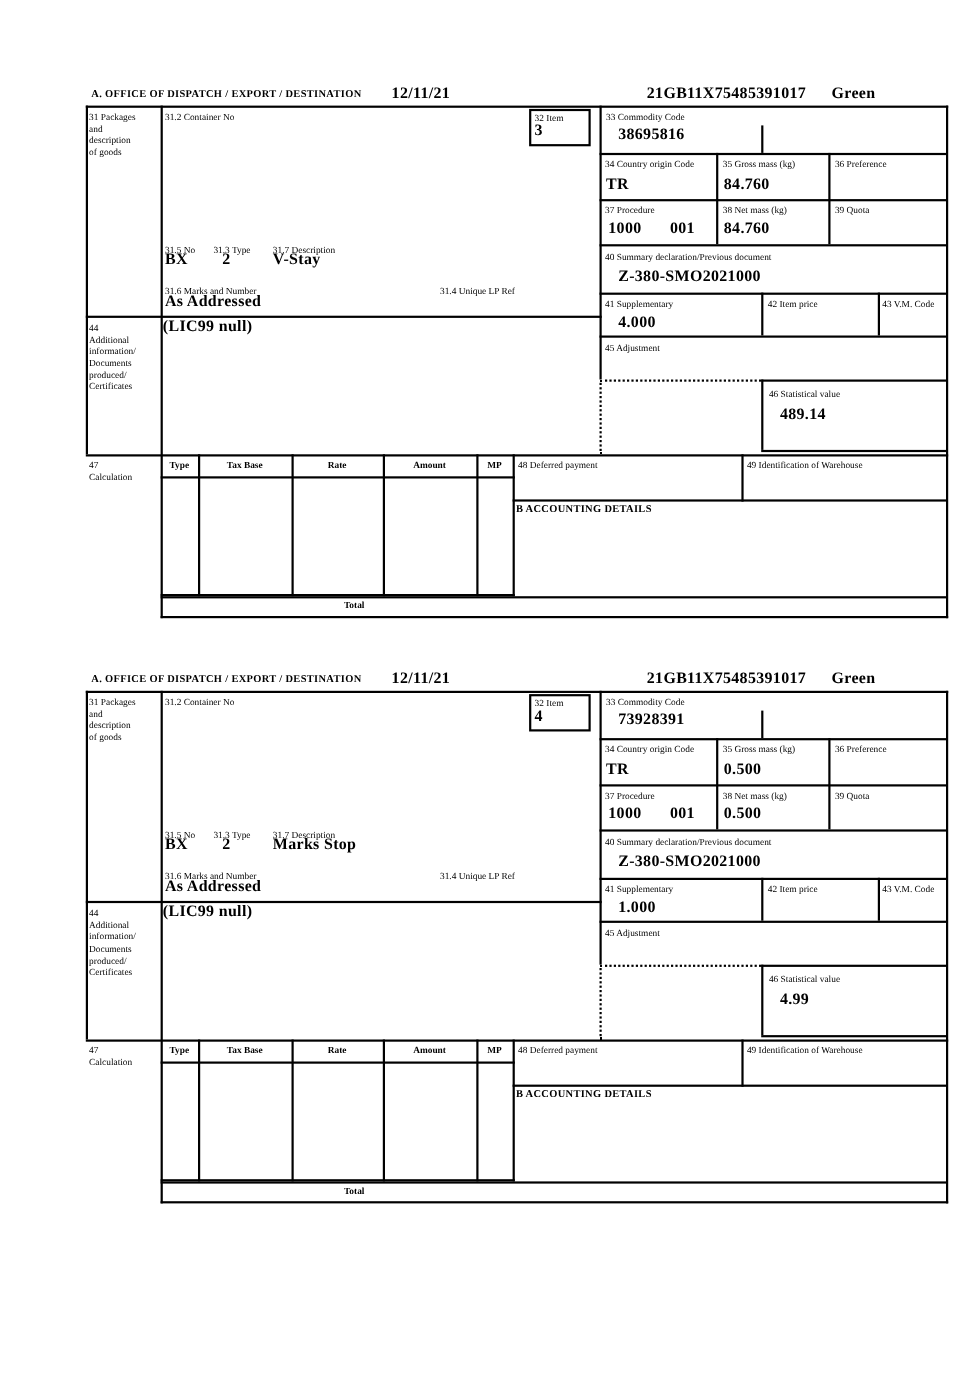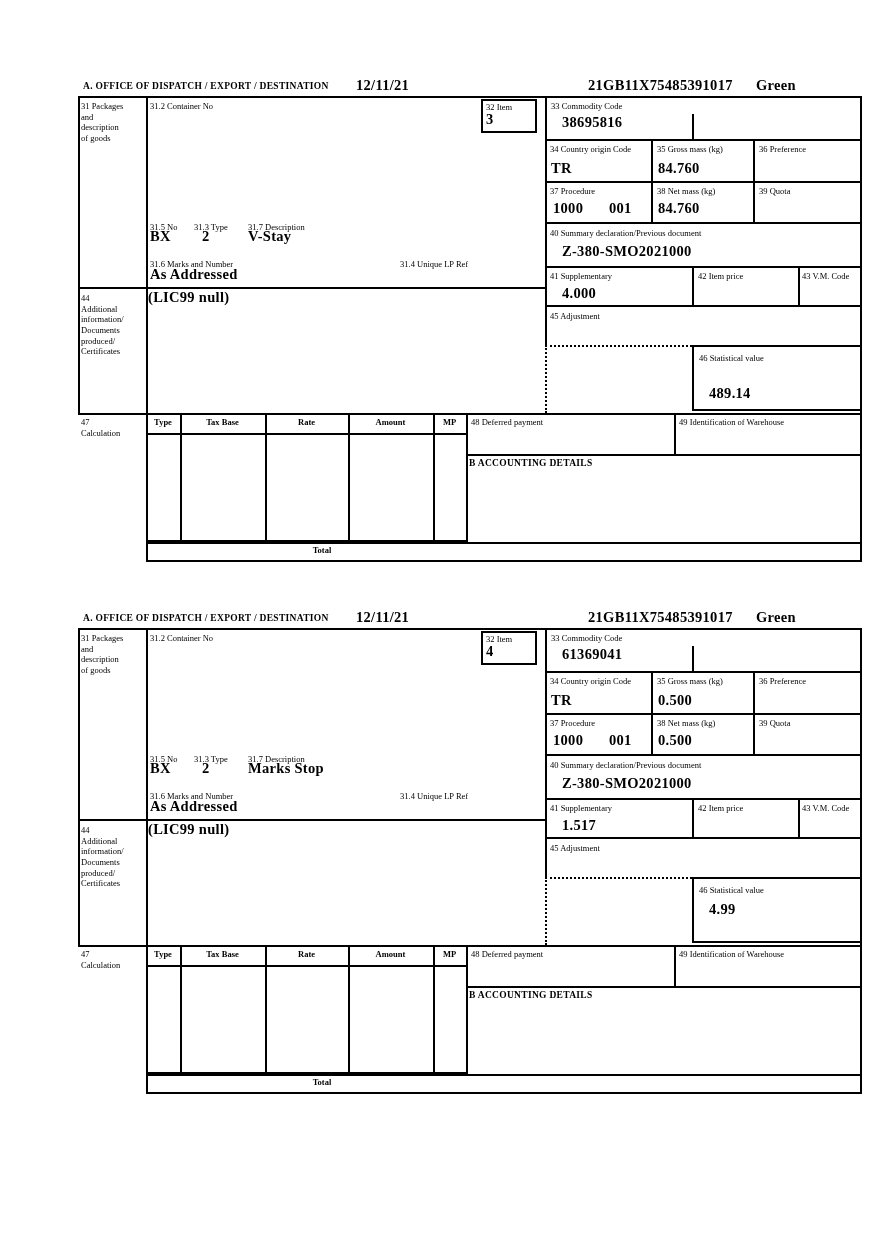--- a/index.html
+++ b/index.html
@@ -116,21 +116,21 @@
     <div class="val" style="left:484px;top:166px">Z-380-SMO2021000</div>
 
     <div class="lbl" style="left:472px;top:193px">41 Supplementary</div>
     <div class="val" style="left:484px;top:208px">4.000</div>
     <div class="lbl" style="left:620px;top:193px">42 Item price</div>
     <div class="lbl" style="left:724px;top:193px">43 V.M. Code</div>
 
     <div class="lbl" style="left:472px;top:233px">45 Adjustment</div>
 
     <div class="lbl" style="left:621px;top:275px">46 Statistical value</div>
-    <div class="val" style="left:631px;top:308px">489.14</div>
+    <div class="val" style="left:631px;top:292px">489.14</div>
 
     <div class="lbl pre" style="left:3px;top:339px;width:58px">47
 Calculation</div>
     <div class="th" style="left:68px;width:34px">Type</div>
     <div class="th" style="left:102px;width:85px">Tax Base</div>
     <div class="th" style="left:187px;width:83px">Rate</div>
     <div class="th" style="left:270px;width:85px">Amount</div>
     <div class="th" style="left:355px;width:33px">MP</div>
 
     <div class="lbl" style="left:393px;top:339px">48 Deferred payment</div>
@@ -205,40 +205,40 @@
 
     <div class="lbl pre" style="left:3px;top:215px;width:58px">44
 Additional
 information/
 Documents
 produced/
 Certificates</div>
     <div class="val" style="left:70px;top:212px">(LIC99 null)</div>
 
     <div class="lbl" style="left:473px;top:23px">33 Commodity Code</div>
-    <div class="val" style="left:484px;top:37px">61369041</div>
+    <div class="val" style="left:484px;top:37px">73928391</div>
 
     <div class="lbl" style="left:472px;top:66px">34 Country origin Code</div>
     <div class="val" style="left:473px;top:83px">TR</div>
     <div class="lbl" style="left:579px;top:66px">35 Gross mass (kg)</div>
     <div class="val" style="left:580px;top:83px">0.500</div>
     <div class="lbl" style="left:681px;top:66px">36 Preference</div>
 
     <div class="lbl" style="left:472px;top:108px">37 Procedure</div>
     <div class="val" style="left:475px;top:123px">1000</div>
     <div class="val" style="left:531px;top:123px">001</div>
     <div class="lbl" style="left:579px;top:108px">38 Net mass (kg)</div>
     <div class="val" style="left:580px;top:123px">0.500</div>
     <div class="lbl" style="left:681px;top:108px">39 Quota</div>
 
     <div class="lbl" style="left:472px;top:150px">40 Summary declaration/Previous document</div>
     <div class="val" style="left:484px;top:166px">Z-380-SMO2021000</div>
 
     <div class="lbl" style="left:472px;top:193px">41 Supplementary</div>
-    <div class="val" style="left:484px;top:208px">1.517</div>
+    <div class="val" style="left:484px;top:208px">1.000</div>
     <div class="lbl" style="left:620px;top:193px">42 Item price</div>
     <div class="lbl" style="left:724px;top:193px">43 V.M. Code</div>
 
     <div class="lbl" style="left:472px;top:233px">45 Adjustment</div>
 
     <div class="lbl" style="left:621px;top:275px">46 Statistical value</div>
     <div class="val" style="left:631px;top:292px">4.99</div>
 
     <div class="lbl pre" style="left:3px;top:339px;width:58px">47
 Calculation</div>

